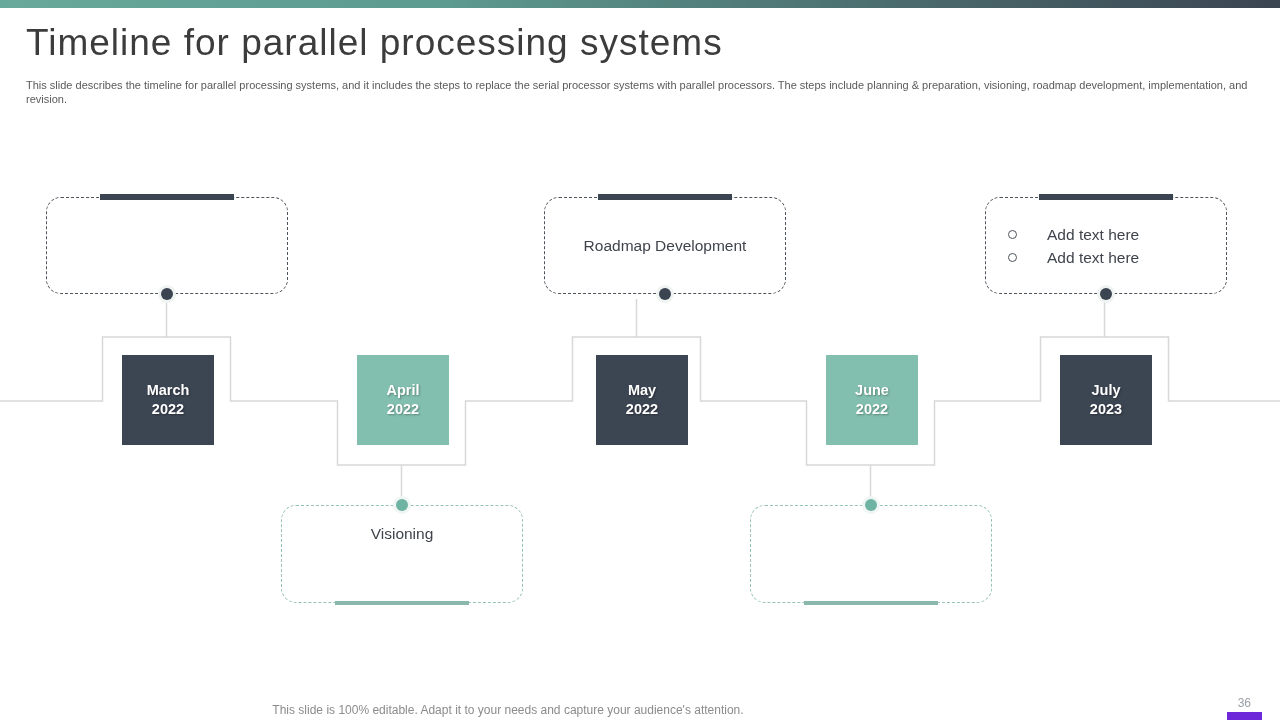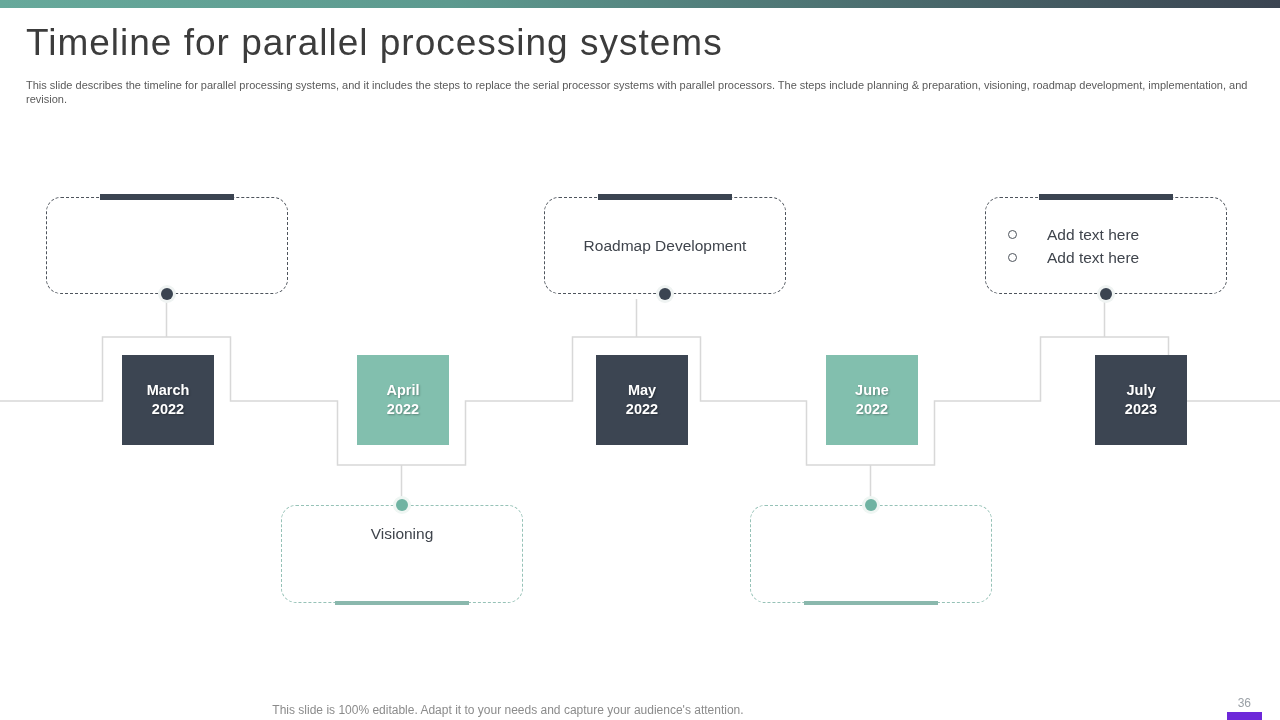--- a/index.html
+++ b/index.html
@@ -143,21 +143,21 @@
     <span>2022</span>
   </div>
   <div class="datebox dark" style="left:596px;">
     <span>May</span>
     <span>2022</span>
   </div>
   <div class="datebox teal" style="left:826px;">
     <span>June</span>
     <span>2022</span>
   </div>
-  <div class="datebox dark" style="left:1060px;margin-left:35px;">
+  <div class="datebox dark" style="left:1060px;">
     <span>July</span>
     <span>2023</span>
   </div>
 
   <div class="callout bottom-style" style="left:281px; top:505px; height:98px;">
     <div class="dot teal"></div>
     <div class="callout-label align-top">Visioning</div>
     <div class="accent-bottom"></div>
   </div>
 

